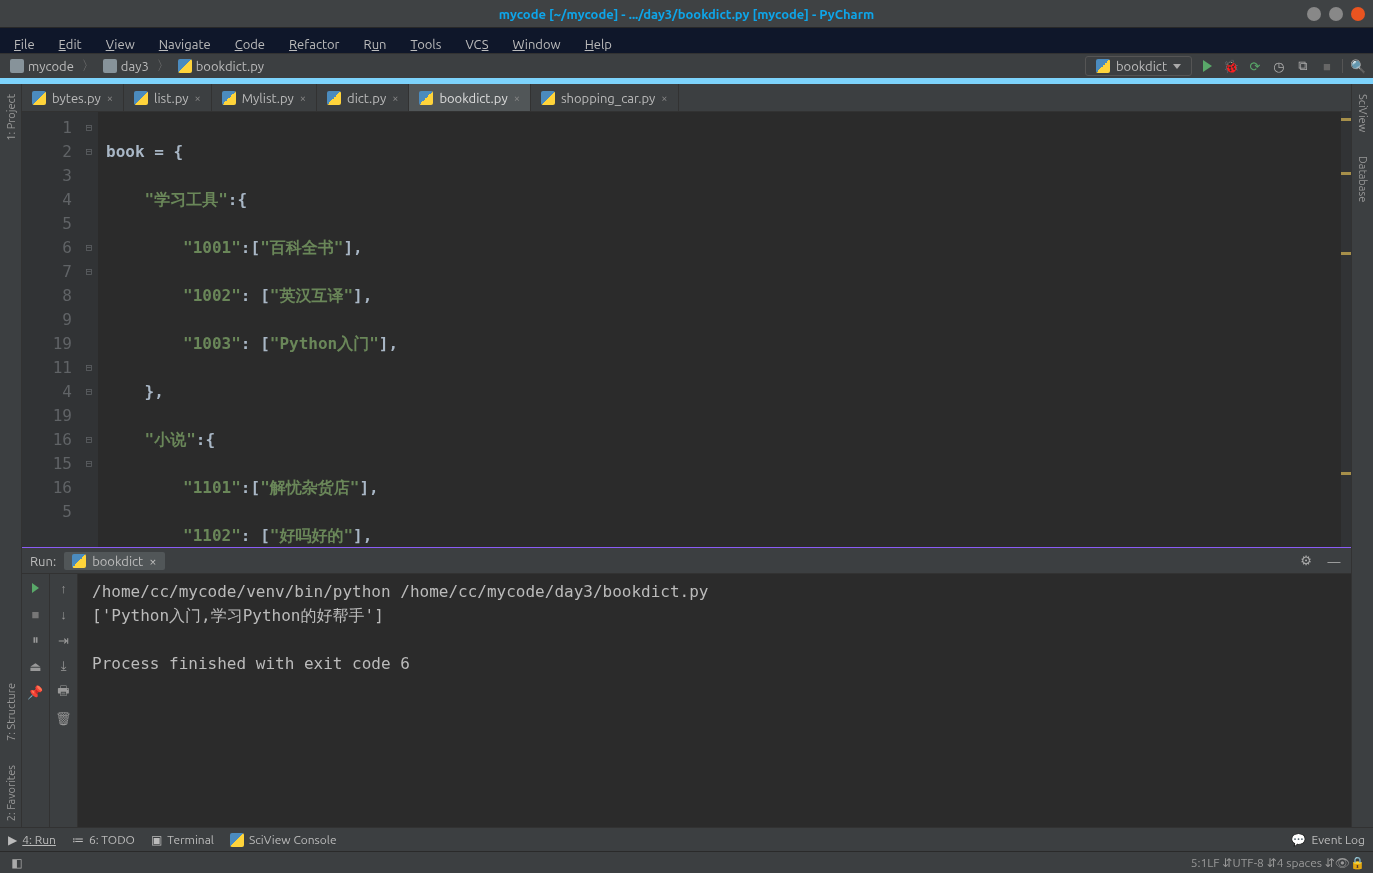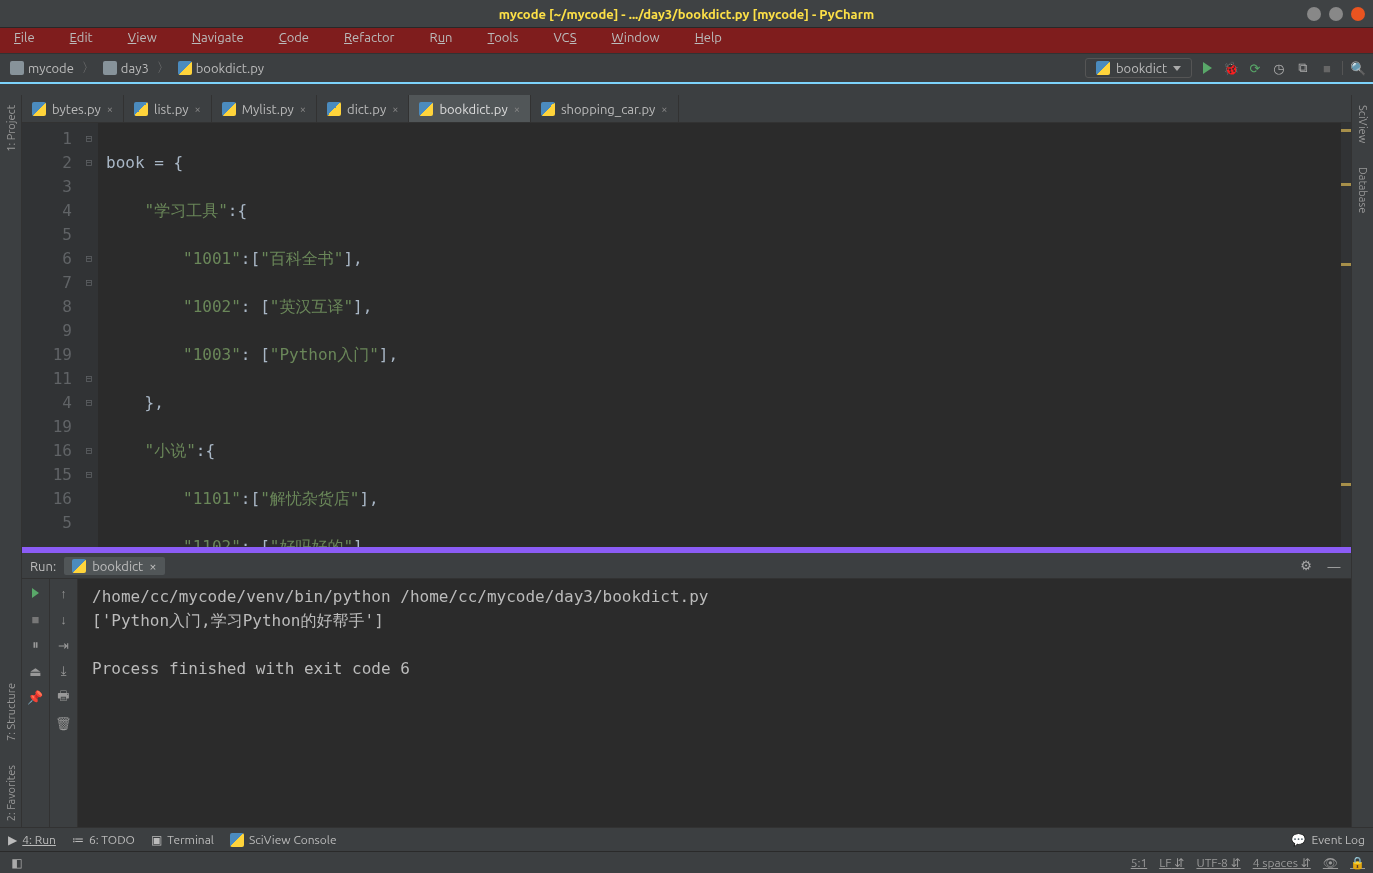--- a/index.html
+++ b/index.html
@@ -16,54 +16,54 @@
 }
 .titlebar {
   height: 28px;
   background: #3f4244;
   display: flex;
   align-items: center;
   justify-content: center;
   position: relative;
   border-bottom: 1px solid #282828;
 }
-.titlebar .title { font-weight: bold; color: #fde047; text-align: center; }
+.titlebar .title { font-weight: bold; color: #0ea5e9; text-align: center; }
 .titlebar .win-controls {
   position: absolute;
   right: 8px;
   display: flex;
   gap: 8px;
   align-items: center;
 }
 .win-btn { width: 14px; height: 14px; border-radius: 50%; display:inline-block; }
 .win-min { background: #888; }
 .win-max { background: #888; }
 .win-close { background: #e95420; }
 .menubar {
   height: 26px;
-  background: #7f1d1d;
-  display: flex;
-  align-items: flex-start;
+  background: #0f172a;
+  display: flex;
+  align-items: flex-end;
   padding: 0 6px;
-  gap: 19px;
+  gap: 8px;
   border-bottom: 1px solid #323232;
 }
 .menubar .menu-item {
   padding: 2px 8px;
   color: #bbbbbb;
   cursor: pointer;
 }
 .menubar .menu-item .mn { text-decoration: underline; }
 .navbar {
   height: 30px;
   background: #3c3f41;
   display: flex;
   align-items: center;
   padding: 0 6px;
-  border-bottom: 2px solid #7dd3fc;
+  border-bottom: 6px solid #7dd3fc;
   justify-content: space-between;
 }
 .breadcrumbs { display: flex; align-items: center; gap: 4px; }
 .breadcrumbs .crumb {
   display: flex;
   align-items: center;
   gap: 4px;
   padding: 2px 4px;
   color: #bbbbbb;
 }
@@ -100,21 +100,20 @@
   width: 0; height: 0;
   border-top: 6px solid transparent;
   border-bottom: 6px solid transparent;
   border-left: 9px solid #59a869;
 }
 .bug-green { color:#59a869; }
 .main-area {
   flex: 1;
   display: flex;
   min-height: 0;
-  margin-top: 11px;
 }
 .left-gutter, .right-gutter {
   width: 22px;
   background: #3c3f41;
   border-right: 1px solid #323232;
   display: flex;
   flex-direction: column;
   align-items: center;
   padding-top: 4px;
   gap: 12px;
@@ -179,27 +178,27 @@
   width: 18px; background: #313335; padding-top:4px;
 }
 .fold-mark { color:#606366; font-size:11px; display:block; height:24px; text-align:center;}
 .editor .code {
   flex: 1;
   padding: 4px 8px;
   white-space: pre;
   color: #a9b7c6;
   position: relative;
 }
-.line { height: 24px; display:block; }
+.line { height: 24px; display:block;font-weight:bold; }
 .str { color: #6a8759; }
 .op { color: #a9b7c6; }
 .run-panel {
   height: 280px;
   background: #2b2b2b;
-  border-top: 6px solid #8b5cf6;
+  border-top: 1px solid #8b5cf6;
   display: flex;
   flex-direction: column;
 }
 .run-header {
   height: 26px; background:#3c3f41;
   display: flex; align-items: center;
   padding: 0 8px; gap: 10px;
   border-bottom: 1px solid #323232;
   justify-content: space-between;
 }
@@ -227,21 +226,21 @@
   height: 24px; background:#3c3f41; border-top:1px solid #323232;
   display:flex; align-items:center; padding:0 8px; gap:16px;
 }
 .bottom-toolbar .tw { display:flex; align-items:center; gap:5px; color:#bbb; font-size:12px; cursor:pointer;}
 .bottom-toolbar .spacer { flex:1; }
 .statusbar {
   height: 22px; background:#3c3f41; border-top:1px solid #2a2a2a;
   display:flex; align-items:center; padding:0 8px; justify-content:space-between;
   font-size:12px; color:#999;
 }
-.statusbar .right { display:flex; gap:12px; align-items:center;text-decoration:underline;}
+.statusbar .right { display:flex; align-items:center;}
 .sep-v { width:1px; height:14px; background:#555; }
 .minimap {
   position:absolute; right:0; top:0; width:10px; height:100%;
   background:#313335;
 }
 .minimap .mark { position:absolute; right:0; width:10px; height:3px; background:#a68f4a;}
 </style>
 </head>
 <body>
 

